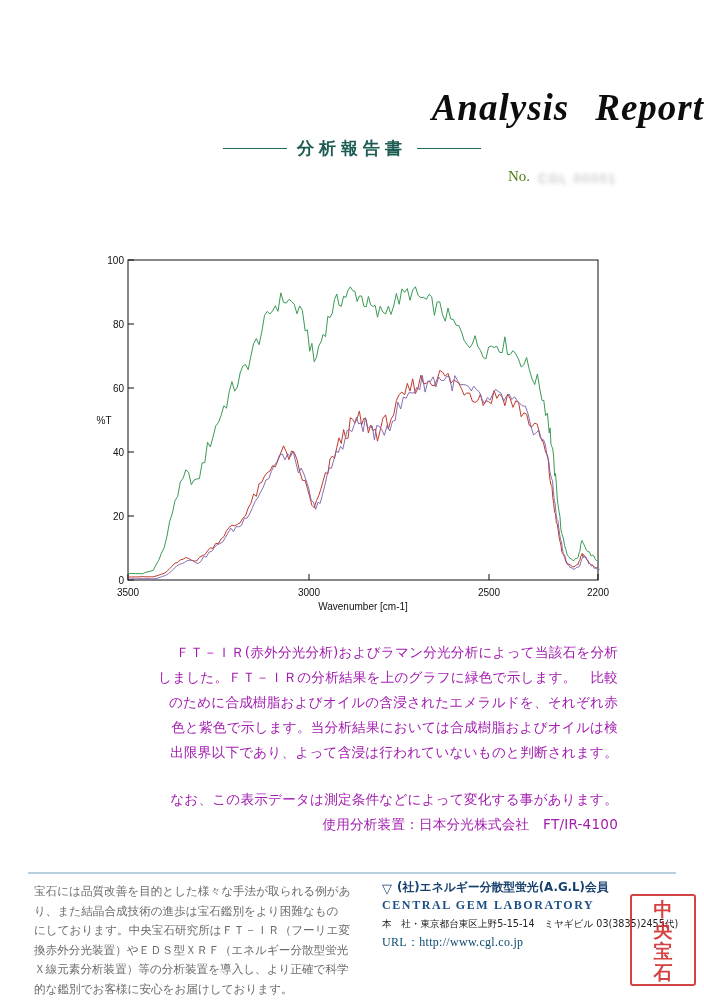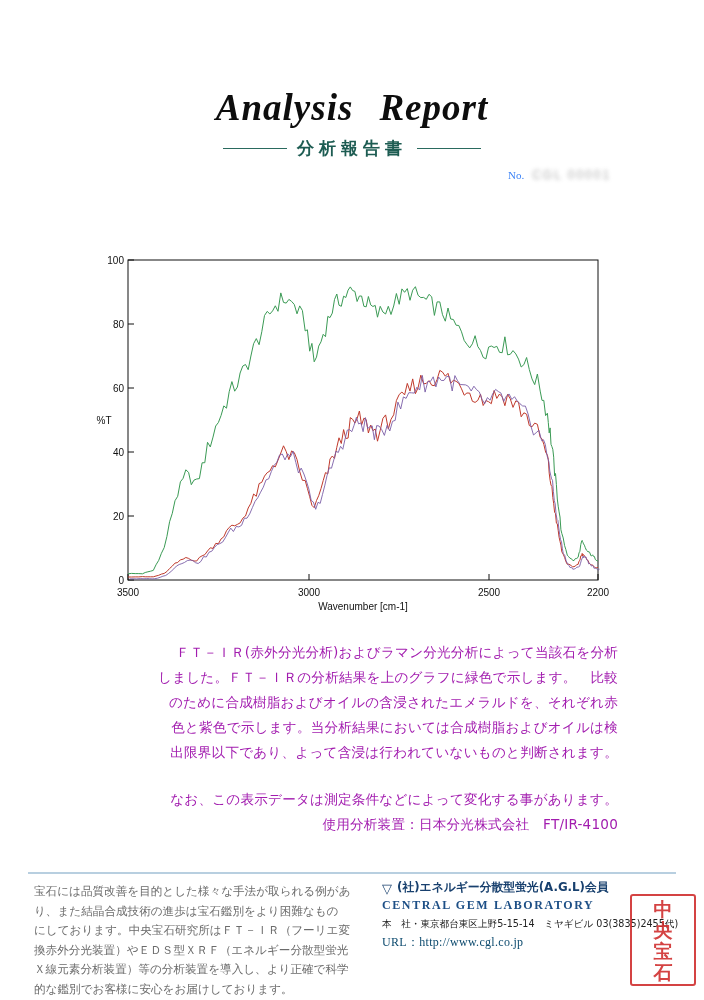--- a/index.html
+++ b/index.html
@@ -15,21 +15,21 @@
     color: #111;
     overflow: hidden;
   }
 
   
   .header {
     position: absolute;
     top: 86px;
     left: 0;
     width: 704px;
-    text-align: center;
+    text-align: right;
   }
   .title-en {
     font-family: "Liberation Serif", serif;
     font-style: italic;
     font-weight: bold;
     font-size: 37px;
     letter-spacing: 1px;
     color: #0d0d0d;
     margin: 0;
   }
@@ -62,22 +62,22 @@
   .no-line {
     position: absolute;
     top: 168px;
     left: 508px;
     display: flex;
     align-items: flex-end;
     gap: 8px;
   }
   .no-label {
     font-family: "Liberation Serif", serif;
-    font-size: 11px;
-    color: #3b82f6;
+    font-size: 15px;
+    color: #4d7c0f;
   }
   .no-value {
     width: 118px;
     height: 13px;
     position: relative;
     filter: blur(2.2px);
     opacity: .55;
   }
   .no-value span {
     position: absolute;

